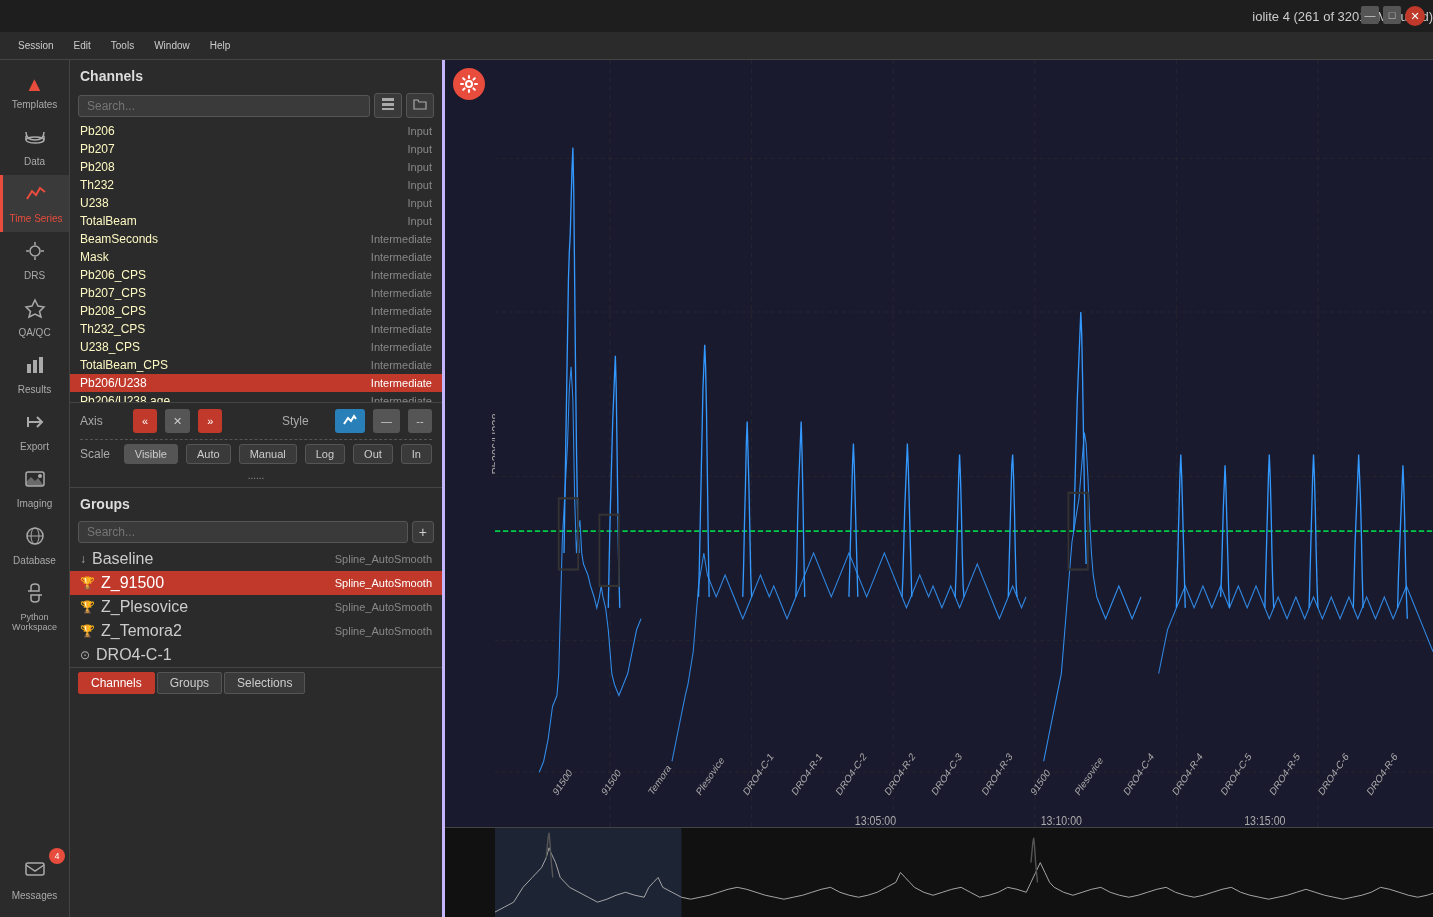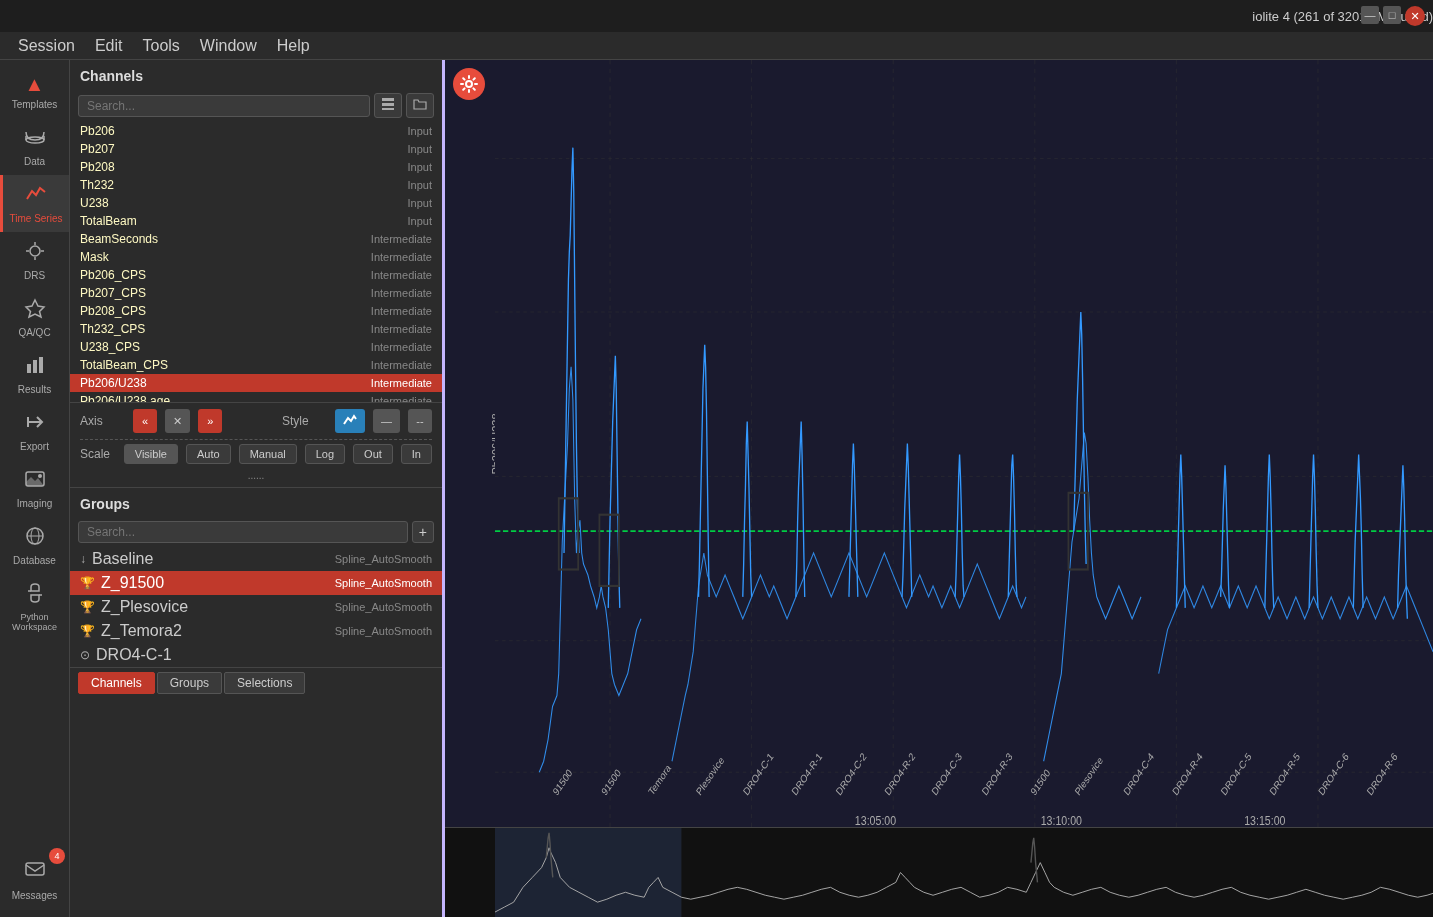--- a/index.html
+++ b/index.html
@@ -8,21 +8,21 @@
     
     .title-bar { background: #1e1e1e; color: #ccc; text-align: center; padding: 5px 0; font-size: 13px; position: relative; display: flex; align-items: center; justify-content: flex-end; height: 32px; flex-shrink: 0; }
     .title-bar-controls { position: absolute; right: 8px; top: 50%; transform: translateY(-50%); display: flex; gap: 4px; }
     .tb-btn { width: 18px; height: 18px; border: none; cursor: pointer; border-radius: 2px; font-size: 11px; display: flex; align-items: center; justify-content: center; }
     .tb-minimize { background: #555; color: #ccc; }
     .tb-maximize { background: #555; color: #ccc; }
     .tb-close { background: #c0392b; color: #fff; border-radius: 50%; width: 20px; height: 20px; }
 
     
     .menu-bar { background: #2b2b2b; display: flex; align-items: center; padding: 2px 8px; height: 28px; flex-shrink: 0; border-bottom: 1px solid #444; }
-    .menu-item { padding: 3px 10px; cursor: pointer; color: #ccc; font-size: 16px; }
+    .menu-item { padding: 3px 10px; cursor: pointer; color: #ccc; font-size: 10px; }
 
     
     .main-layout { display: flex; flex: 1; overflow: hidden; }
 
     
     .icon-sidebar { width: 70px; background: #2b2b2b; display: flex; flex-direction: column; align-items: center; padding-top: 5px; border-right: 1px solid #444; flex-shrink: 0; }
     .sidebar-item { display: flex; flex-direction: column; align-items: center; padding: 8px 4px; cursor: pointer; width: 100%; color: #aaa; }
     .sidebar-item.active { background: #3a3a3a; }
     .sidebar-item .icon { font-size: 20px; margin-bottom: 3px; }
     .sidebar-item .label { font-size: 10px; text-align: center; color: #aaa; }

